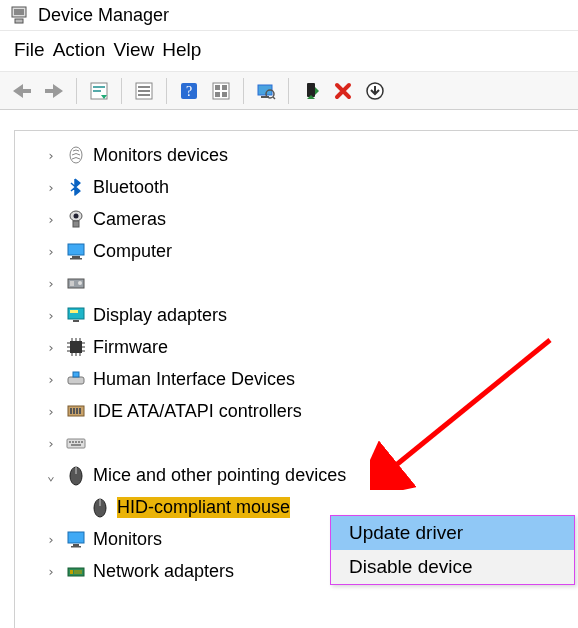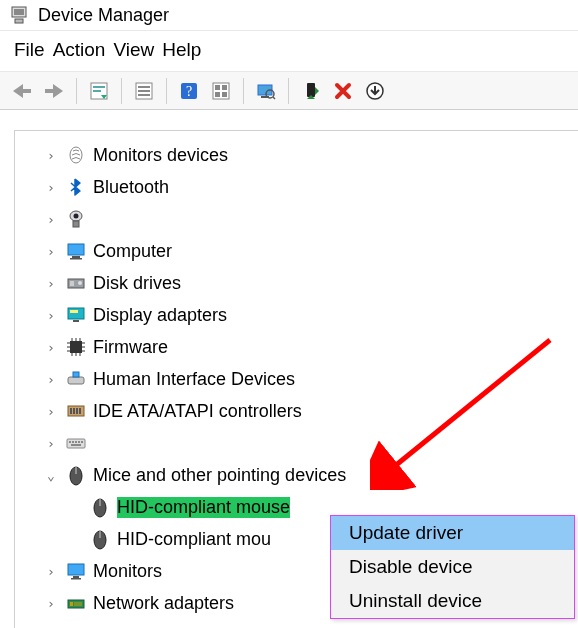--- a/index.html
+++ b/index.html
@@ -64,21 +64,21 @@
     padding-left: 28px;
     gap: 6px;
     white-space: nowrap;
   }
   .node .expander {
     width: 16px; text-align: center; color:#6a6a6a; font-size:13px;
     font-family: Consolas, monospace;
   }
   .node .lbl { font-size: 18px; }
   .child { padding-left: 74px; }
-  .child.selected .lbl { background: #22c55e; }
+  .child.selected .lbl { background: #eab308; }
   .icon-slot { width:22px; height:22px; display:flex; align-items:center; justify-content:center; }
   .ctxmenu {
     position: absolute;
     left: 330px; top: 515px;
     width: 245px;
     background: #f2f2f2;
     border: 1px solid #d946ef;
     box-shadow: 2px 2px 4px rgba(0,0,0,0.15);
     font-size: 19px;
   }
@@ -209,20 +209,21 @@
       </div>
       <div class="node">
         <span class="expander">›</span>
         <span class="icon-slot">
           <svg width="20" height="20">
             <ellipse cx="10" cy="7" rx="6" ry="5" fill="#ddd" stroke="#555"></ellipse>
             <circle cx="10" cy="7" r="2.5" fill="#223"></circle>
             <rect x="7" y="12" width="6" height="6" fill="#888" stroke="#555"></rect>
           </svg>
         </span>
+        <span class="lbl">Cameras</span>
       </div>
       <div class="node">
         <span class="expander">›</span>
         <span class="icon-slot">
           <svg width="20" height="20">
             <rect x="2" y="3" width="16" height="11" fill="#3fa9f5" stroke="#1a6fb3"></rect>
             <rect x="6" y="15" width="8" height="2" fill="#555"></rect>
             <rect x="4" y="17" width="12" height="1.5" fill="#555"></rect>
           </svg>
         </span>
@@ -230,21 +231,20 @@
       </div>
       <div class="node">
         <span class="expander">›</span>
         <span class="icon-slot">
           <svg width="20" height="20">
             <rect x="2" y="6" width="16" height="9" fill="#9aa0a6" stroke="#555"></rect>
             <circle cx="14" cy="10" r="2" fill="#ddd"></circle>
             <rect x="4" y="8" width="4" height="5" fill="#ccc"></rect>
           </svg>
         </span>
-        <span class="lbl">Disk drives</span>
       </div>
       <div class="node">
         <span class="expander">›</span>
         <span class="icon-slot">
           <svg width="20" height="20">
             <rect x="2" y="3" width="16" height="11" fill="#1fb5c9" stroke="#0a7a88"></rect>
             <rect x="4" y="5" width="8" height="3" fill="#fff176"></rect>
             <rect x="7" y="15" width="6" height="2" fill="#555"></rect>
           </svg>
         </span>
@@ -324,29 +324,20 @@
       </div>
       <div class="node child selected">
         <span class="icon-slot">
           <svg width="18" height="22">
             <ellipse cx="9" cy="12" rx="6" ry="9" fill="#555" stroke="#222"></ellipse>
             <line x1="9" y1="3" x2="9" y2="10" stroke="#ccc"></line>
           </svg>
         </span>
         <span class="lbl">HID-compliant mouse</span>
       </div>
-      <div class="node child">
-        <span class="icon-slot">
-          <svg width="18" height="22">
-            <ellipse cx="9" cy="12" rx="6" ry="9" fill="#555" stroke="#222"></ellipse>
-            <line x1="9" y1="3" x2="9" y2="10" stroke="#ccc"></line>
-          </svg>
-        </span>
-        <span class="lbl">HID-compliant mou</span>
-      </div>
       <div class="node">
         <span class="expander">›</span>
         <span class="icon-slot">
           <svg width="20" height="20">
             <rect x="2" y="3" width="16" height="11" fill="#3fa9f5" stroke="#1a6fb3"></rect>
             <rect x="7" y="15" width="6" height="2" fill="#555"></rect>
             <rect x="5" y="17" width="10" height="1.5" fill="#555"></rect>
           </svg>
         </span>
         <span class="lbl">Monitors</span>
@@ -366,21 +357,20 @@
           </svg>
         </span>
         <span class="lbl">Network adapters</span>
       </div>
     </div>
 </div>
 
 <div class="ctxmenu">
   <div class="item hl">Update driver</div>
   <div class="item">Disable device</div>
-  <div class="item">Uninstall device</div>
 </div>
 
 <svg class="arrow-annot" style="left:370px; top:330px;" width="190" height="160">
   <defs>
     <marker id="ah" markerWidth="12" markerHeight="12" refX="2" refY="6" orient="auto">
       <path d="M0 0 L12 6 L0 12 Z" fill="#ff0000"></path>
     </marker>
   </defs>
   <line x1="180" y1="10" x2="20" y2="140" stroke="#ff0000" stroke-width="5" marker-end="url(#ah)"></line>
 </svg>

